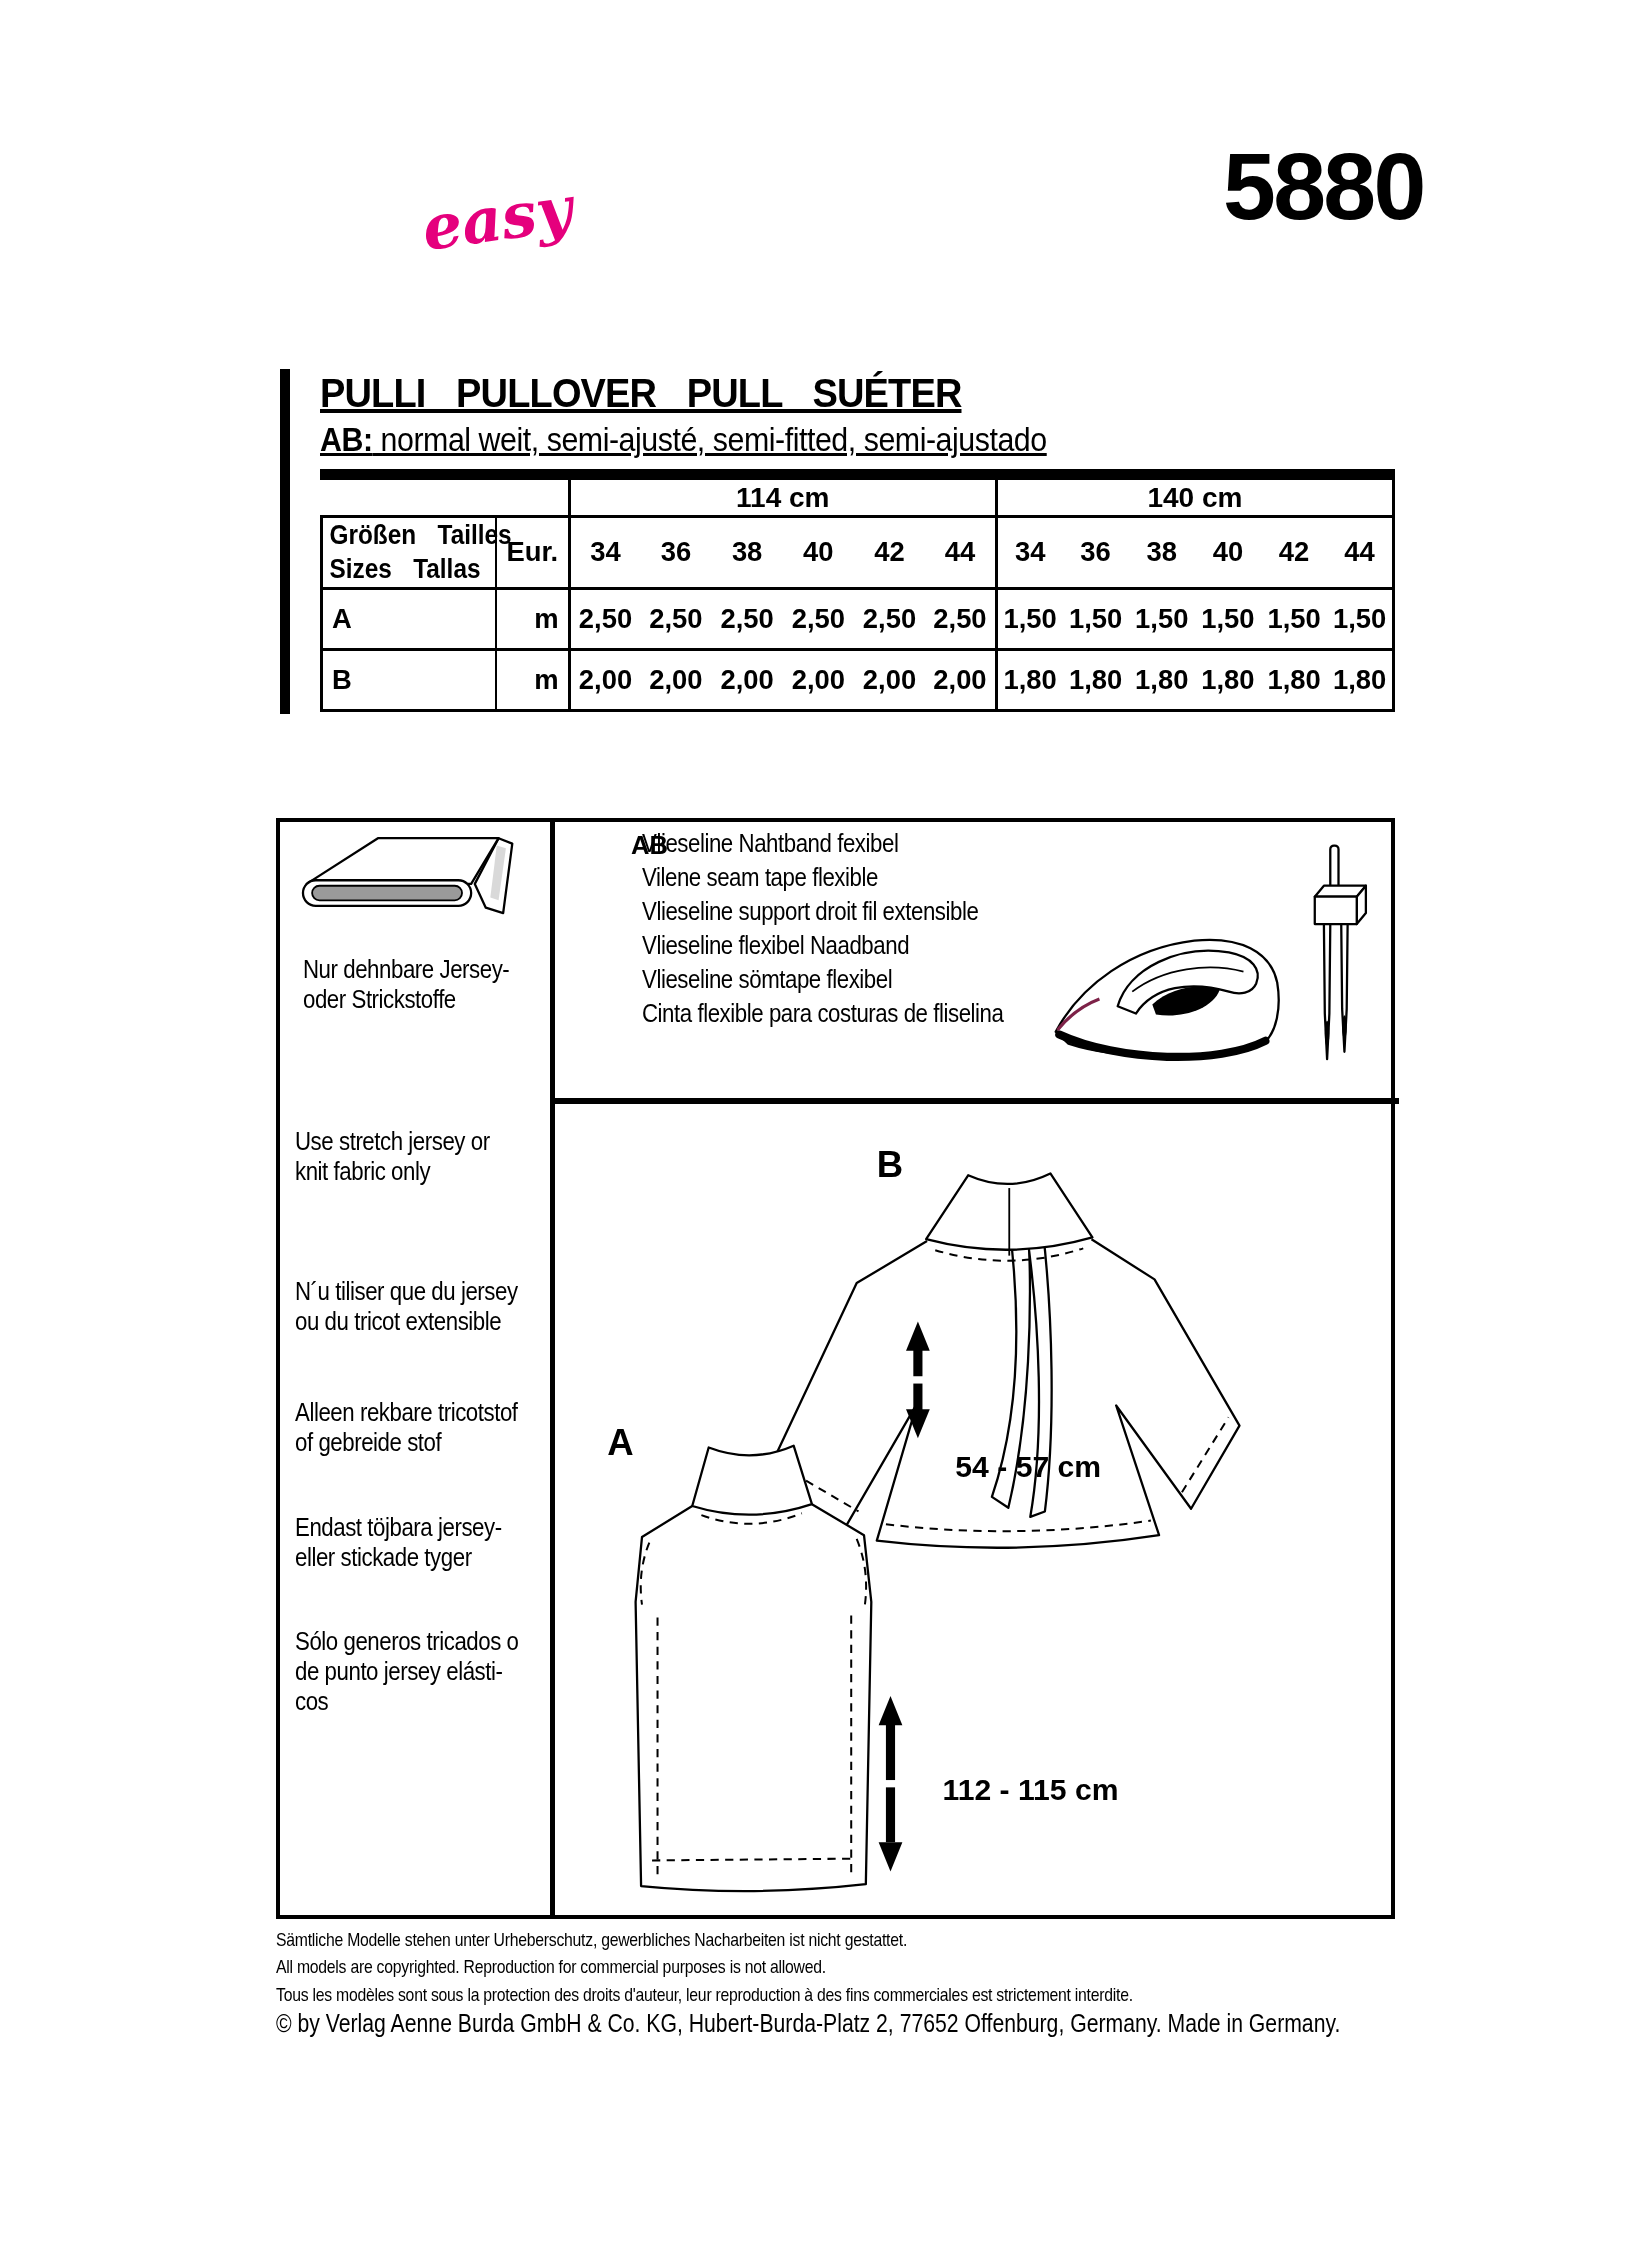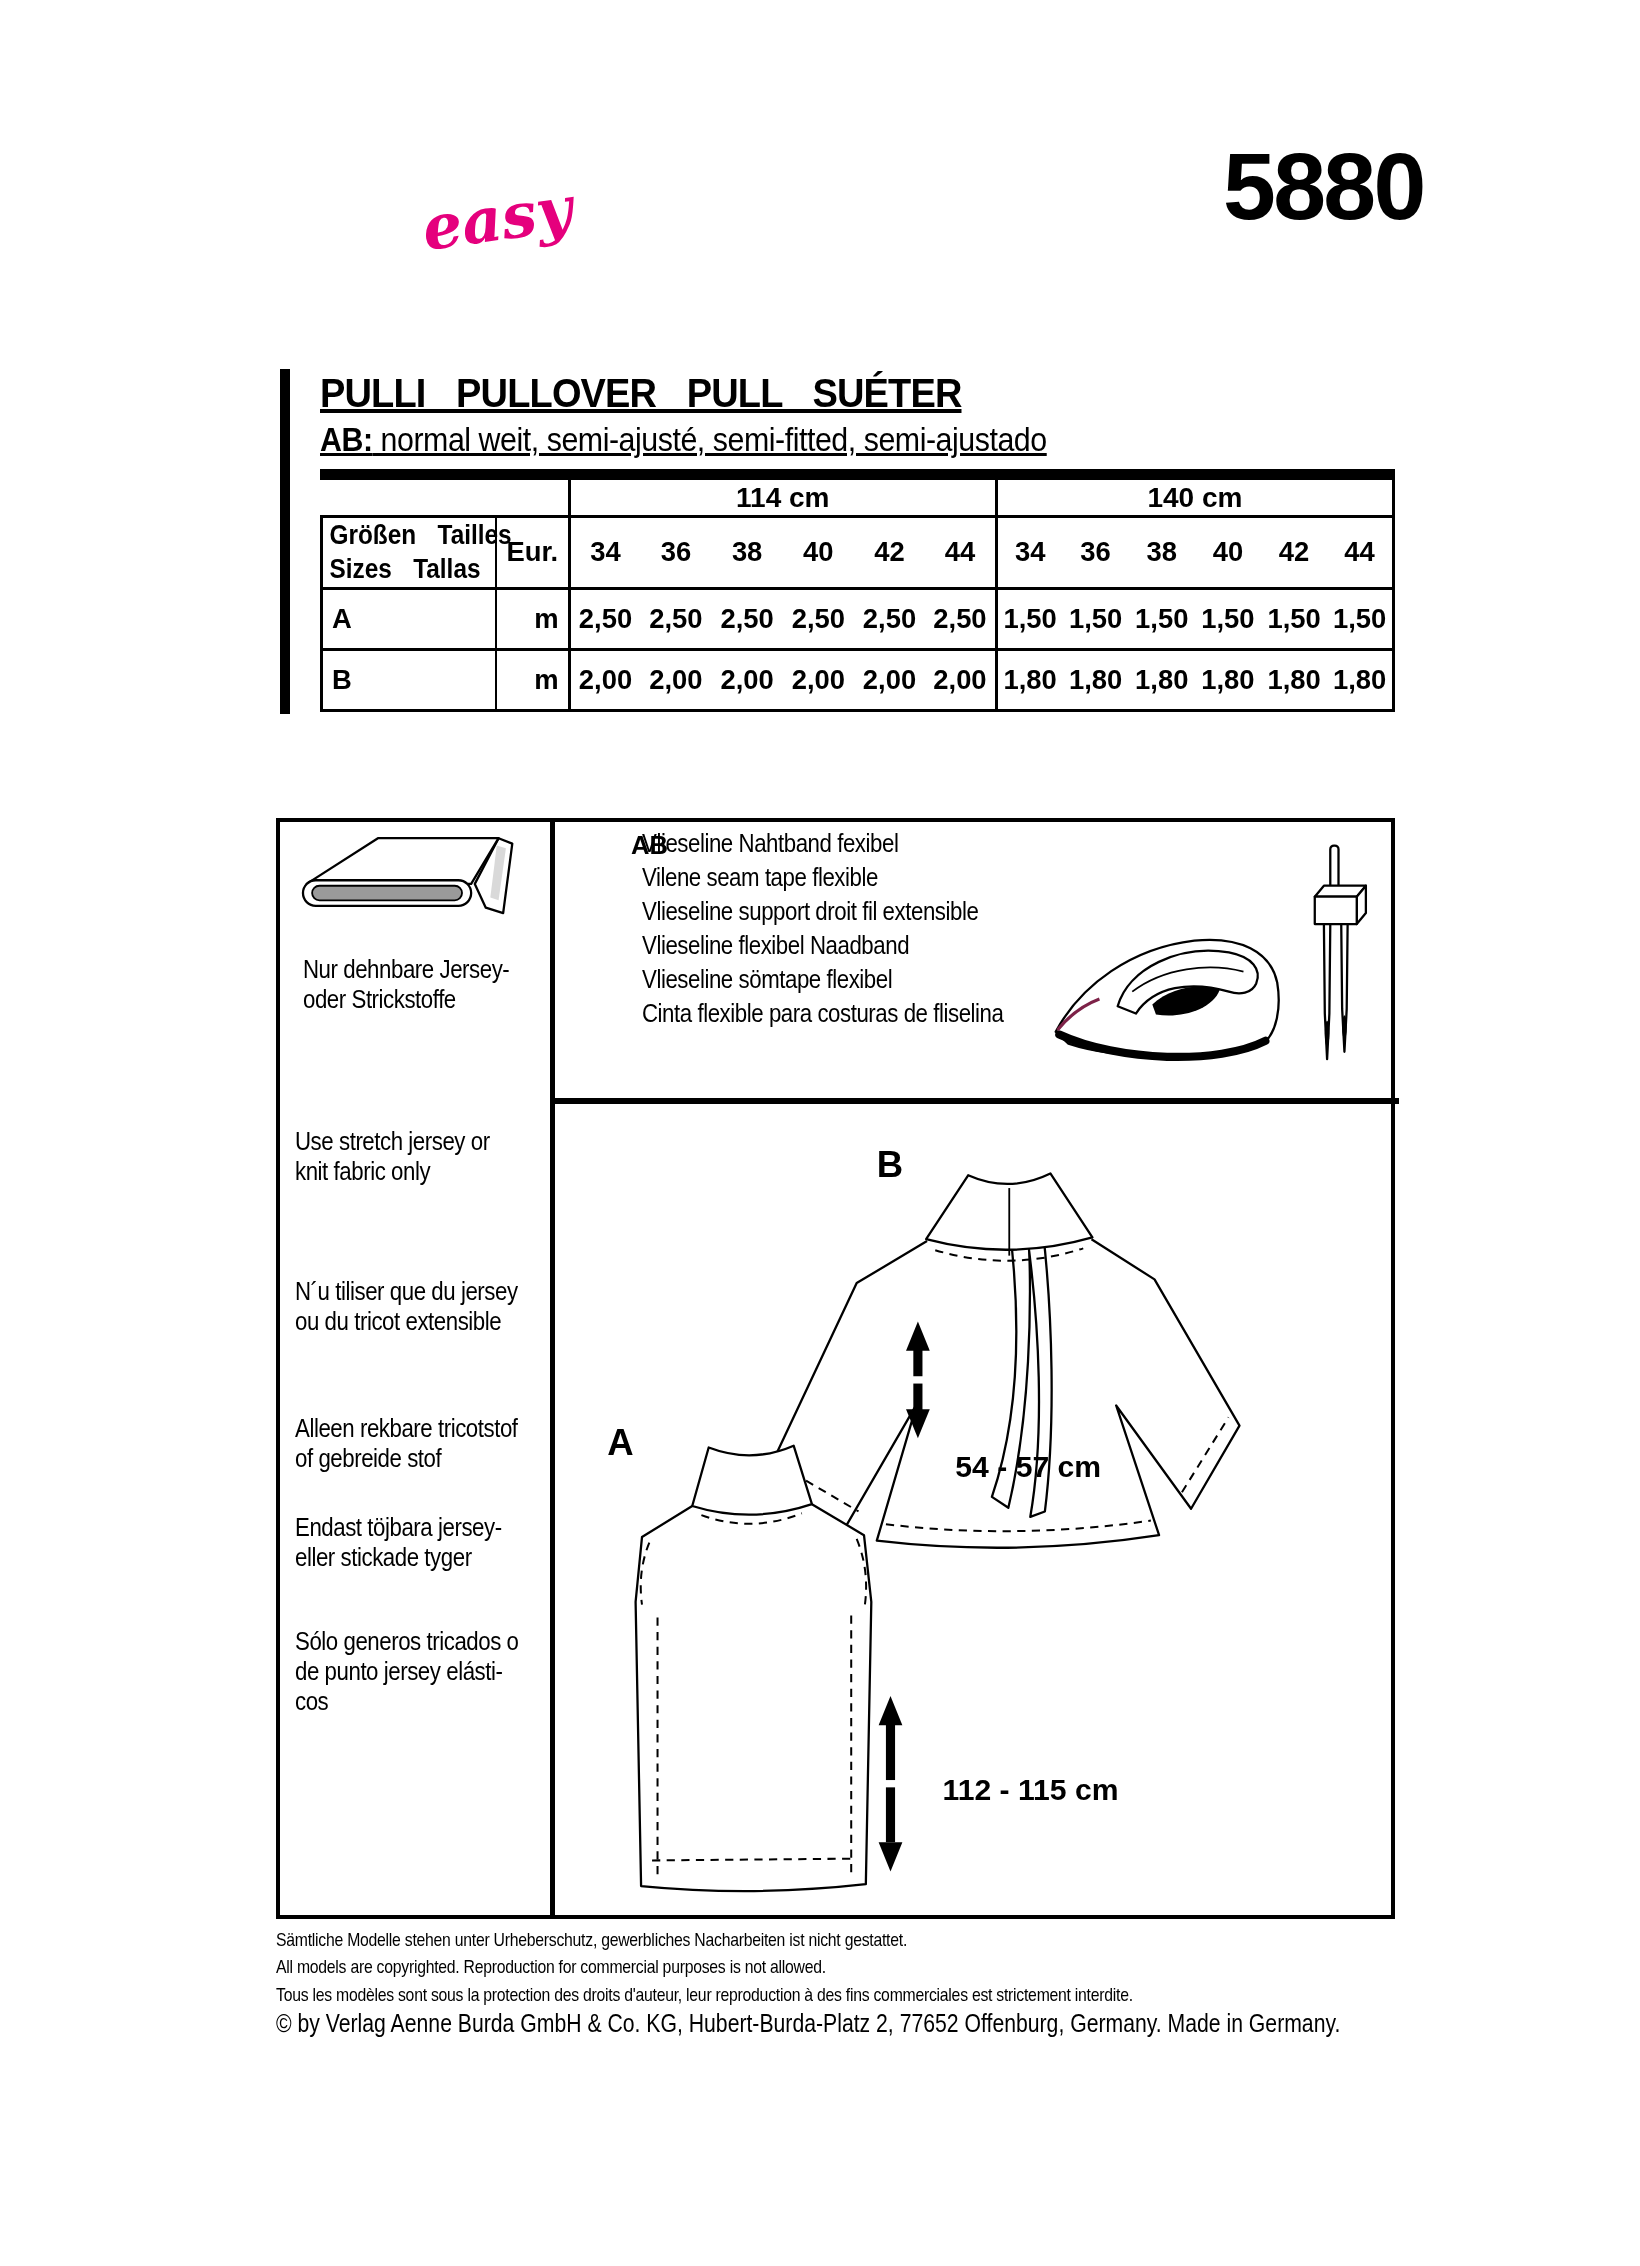--- a/index.html
+++ b/index.html
@@ -196,21 +196,21 @@
           <div>Use stretch jersey or</div>
           <div>knit fabric only</div>
         </div>
     </div>
     <div class="advice-item" style="top:454px;">
       <div class="cond">
           <div>N´u tiliser que du jersey</div>
           <div>ou du tricot extensible</div>
         </div>
     </div>
-    <div class="advice-item" style="top:575px;margin-top:16px;">
+    <div class="advice-item" style="top:575px;">
       <div class="cond">
           <div>Alleen rekbare tricotstof</div>
           <div>of gebreide stof</div>
         </div>
     </div>
     <div class="advice-item" style="top:690px;">
       <div class="cond">
           <div>Endast töjbara jersey-</div>
           <div>eller stickade tyger</div>
         </div>

